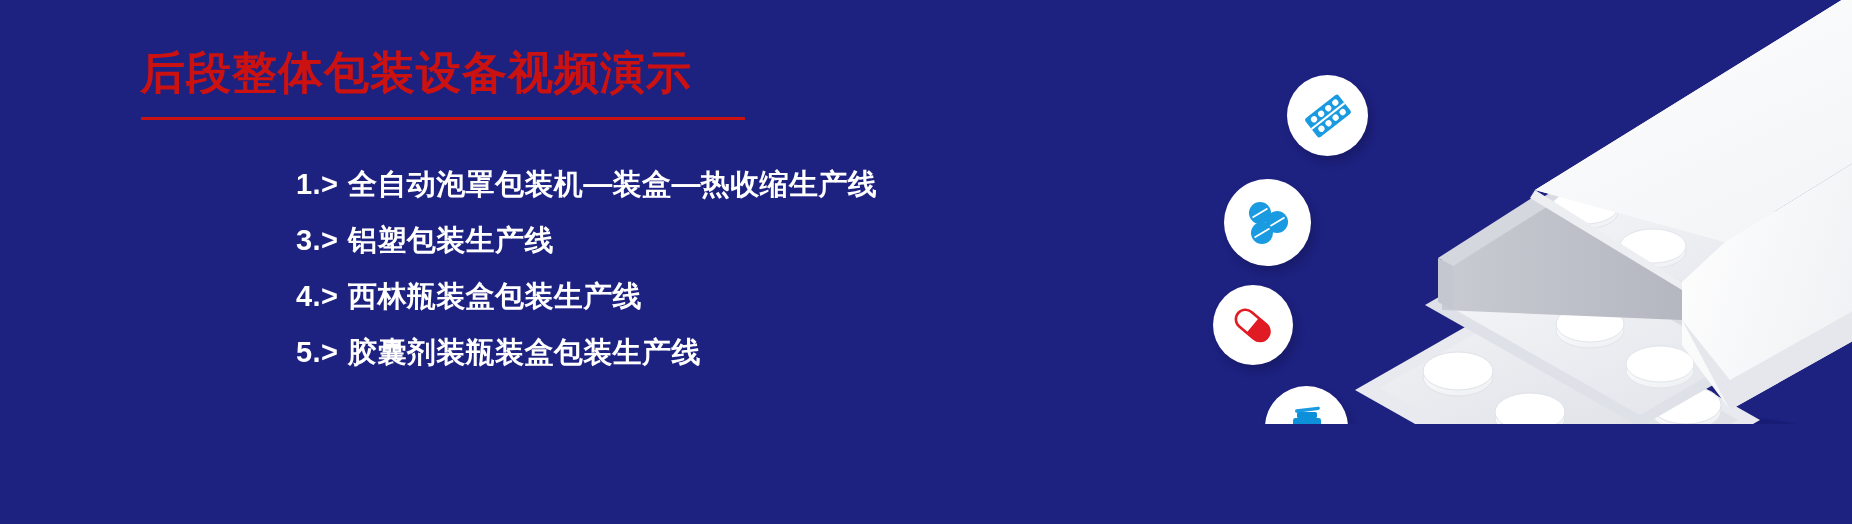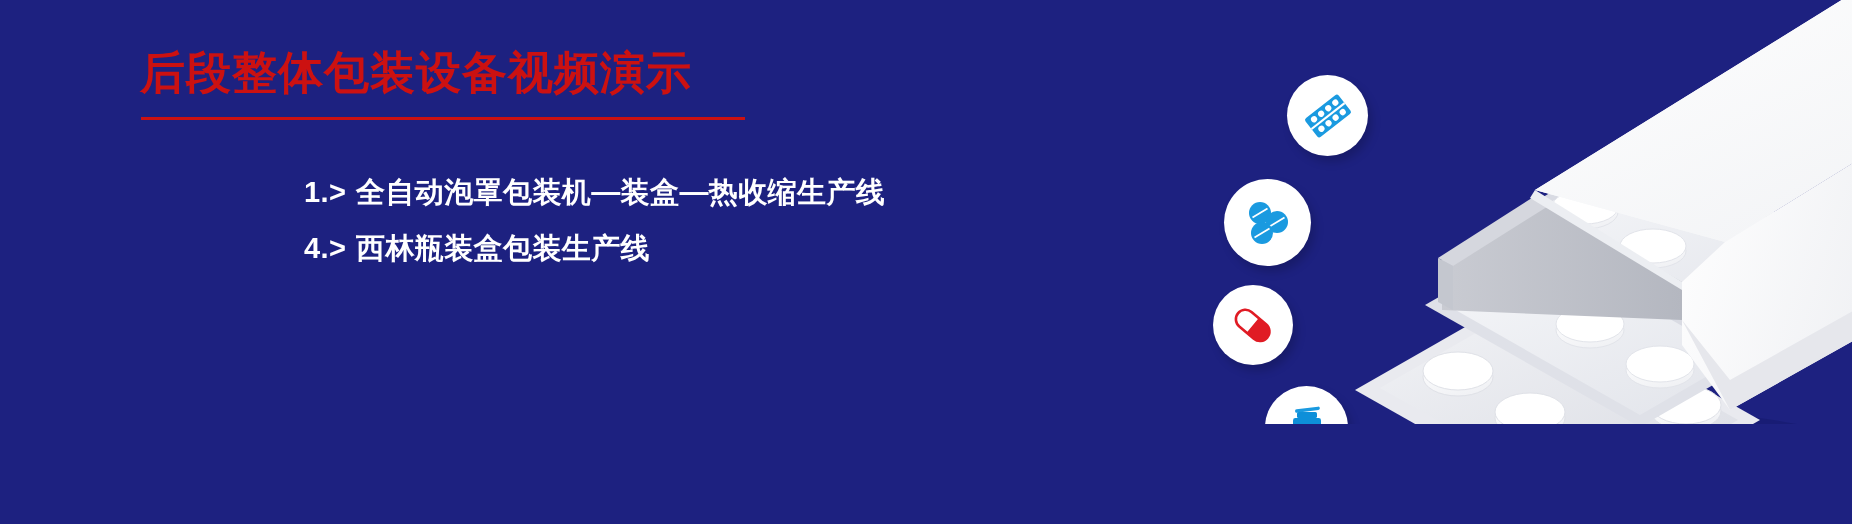--- a/index.html
+++ b/index.html
@@ -46,21 +46,21 @@
     width: 604px;
     height: 3px;
     background: #cc1111;
   }
 
   #feature-list {
     position: absolute;
     left: 288px;
     top: 148px;
     list-style: none;
-    margin: 16px;
+    margin: 8px;
     padding: 0;
   }
   #feature-list li {
     display: block;
     height: 56px;
     line-height: 56px;
     white-space: nowrap;
     color: #ffffff;
     font-size: 29px;
     font-weight: bold;
@@ -114,21 +114,27 @@
 
     <div id="page-title">后段整体包装设备视频演示</div>
 
     <div id="title-underline"></div>
 
     <ul id="feature-list">
       <li>
         <span class="li-index">1.&gt;</span><span class="li-label">全自动泡罩包装机—装盒—热收缩生产线</span>
       </li>
       <li>
+        <span class="li-index">3.&gt;</span><span class="li-label">铝塑包装生产线</span>
+      </li>
+      <li>
         <span class="li-index">4.&gt;</span><span class="li-label">西林瓶装盒包装生产线</span>
+      </li>
+      <li>
+        <span class="li-index">5.&gt;</span><span class="li-label">胶囊剂装瓶装盒包装生产线</span>
       </li>
     </ul>
   </div>
 
   <div id="icon-cluster">
 
     <div class="icon-bubble" id="icon-blister">
       <svg width="54" height="54" viewBox="0 0 54 54">
         <g transform="rotate(-38 27 27)">
           <rect x="6" y="15" width="42" height="24" rx="2.5" fill="#1a9ae0"></rect>

